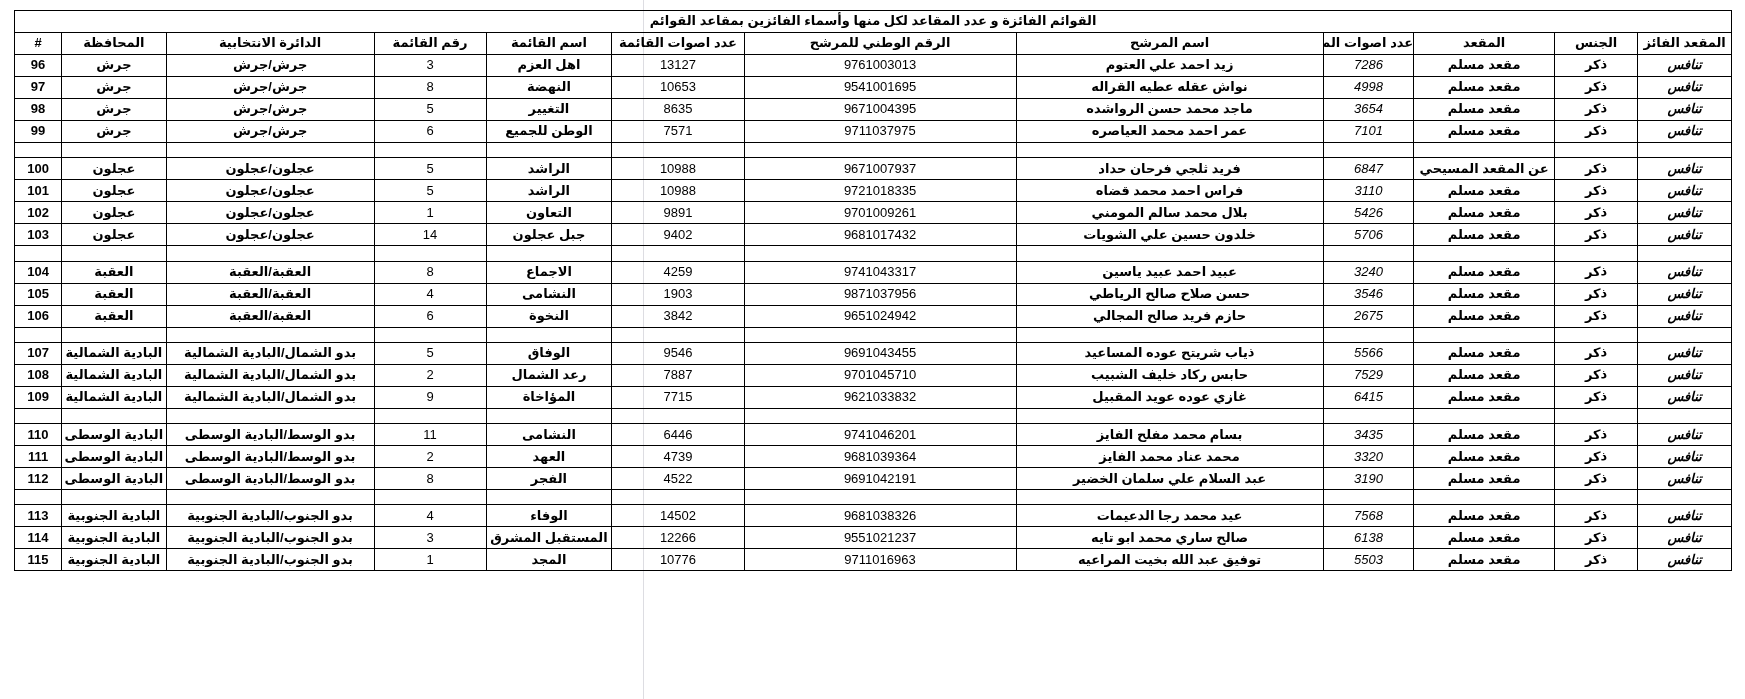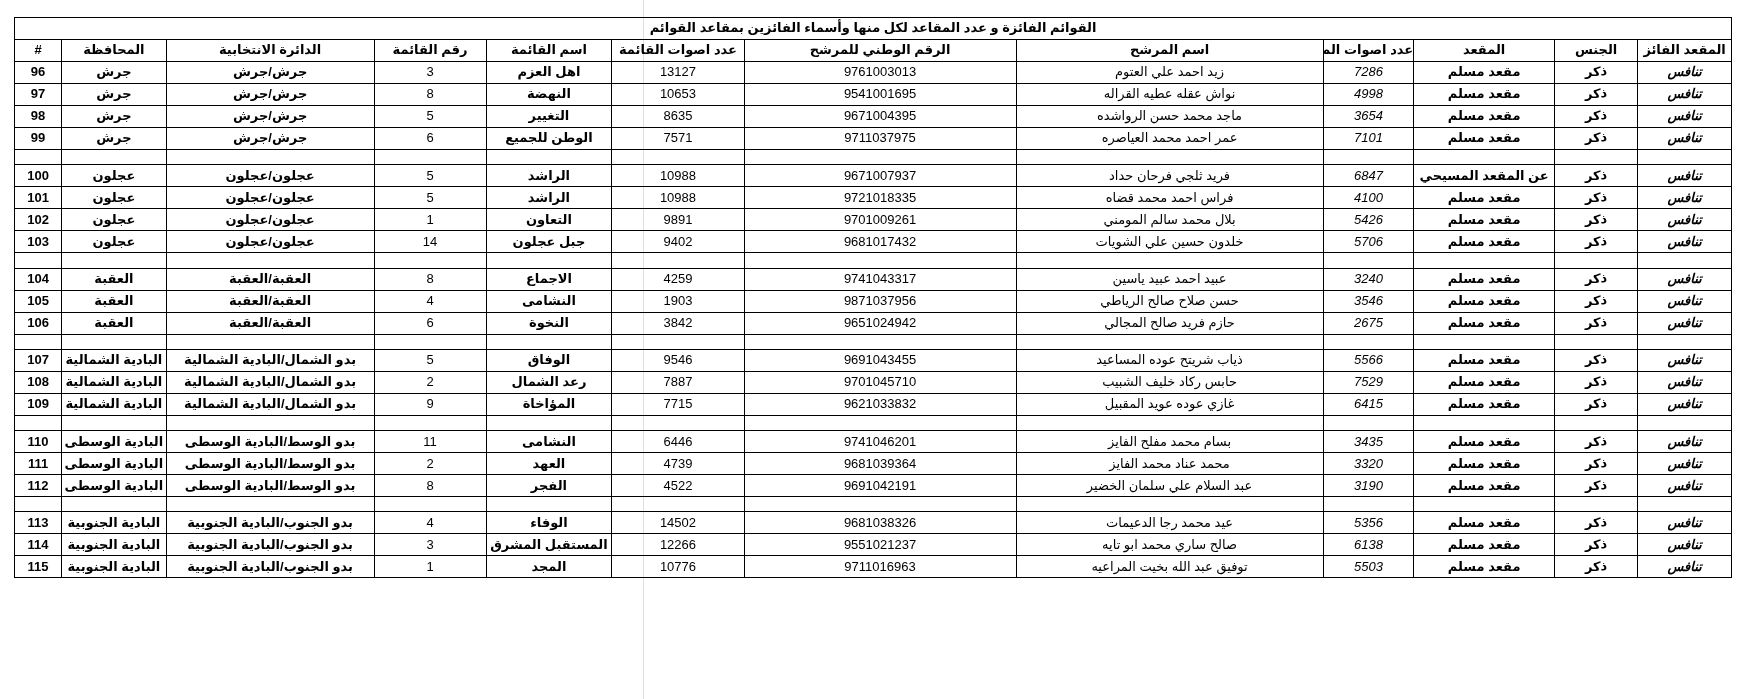--- a/index.html
+++ b/index.html
@@ -24,21 +24,20 @@
     position: absolute;
     left: 14px;
     top: 10px;
     width: 1718px;
   }
   table.results {
     border-collapse: collapse;
     table-layout: fixed;
     width: 1718px;
     direction: rtl;
-    margin-top: 7px;
   }
   table.results td, table.results th {
     border: 1px solid #000000;
     padding: 0;
     font-size: 13px;
     text-align: center;
     vertical-align: middle;
     line-height: 1.1;
     height: 21px;
     white-space: nowrap;
@@ -72,21 +71,21 @@
   col.c-gender   { width: 78px; }
   col.c-winseat  { width: 88px; }
 
   td.cell-num { font-weight: bold; font-size: 13px; }
   td.cell-gov { font-weight: bold; font-size: 12.5px; }
   td.cell-dist { font-size: 12.5px; font-weight: bold; }
   td.cell-listno { font-size: 13px; }
   td.cell-listname { font-size: 13px; font-weight: bold; }
   td.cell-listvote { font-size: 13px; }
   td.cell-natid { font-size: 13.5px; }
-  td.cell-candname { font-size: 13.5px; font-weight: normal; }
+  td.cell-candname { font-size: 13.5px; font-weight: bold; }
   td.cell-candvote { font-size: 13px; font-style: italic; }
   td.cell-seat { font-size: 12.5px; font-weight: bold; }
   td.cell-gender { font-size: 12.5px; font-weight: bold; }
   td.cell-winseat { font-size: 12.5px; font-weight: bold; font-style: italic; }
 
   tr.spacer td {
     height: 14px;
     border-left: 1px solid #000000;
     border-right: 1px solid #000000;
     border-top: 1px solid #000000;
@@ -229,21 +228,21 @@
             <td class="cell-listname">الراشد</td>
             <td class="cell-listno">5</td>
             <td class="cell-dist">عجلون/عجلون</td>
             <td class="cell-gov">عجلون</td>
             <td class="cell-num">100</td>
           </tr>
           <tr>
             <td class="cell-winseat">تنافس</td>
             <td class="cell-gender">ذكر</td>
             <td class="cell-seat">مقعد مسلم</td>
-            <td class="cell-candvote">4100</td>
+            <td class="cell-candvote">3110</td>
             <td class="cell-candname">فراس احمد محمد قضاه</td>
             <td class="cell-natid">9721018335</td>
             <td class="cell-listvote">10988</td>
             <td class="cell-listname">الراشد</td>
             <td class="cell-listno">5</td>
             <td class="cell-dist">عجلون/عجلون</td>
             <td class="cell-gov">عجلون</td>
             <td class="cell-num">101</td>
           </tr>
           <tr>
@@ -453,21 +452,21 @@
             <td class="blankline">&nbsp;</td>
             <td class="blankline">&nbsp;</td>
             <td class="blankline">&nbsp;</td>
             <td class="blankline">&nbsp;</td>
             <td class="blankline">&nbsp;</td>
           </tr>
           <tr>
             <td class="cell-winseat">تنافس</td>
             <td class="cell-gender">ذكر</td>
             <td class="cell-seat">مقعد مسلم</td>
-            <td class="cell-candvote">5356</td>
+            <td class="cell-candvote">7568</td>
             <td class="cell-candname">عيد محمد رجا الدعيمات</td>
             <td class="cell-natid">9681038326</td>
             <td class="cell-listvote">14502</td>
             <td class="cell-listname">الوفاء</td>
             <td class="cell-listno">4</td>
             <td class="cell-dist">بدو الجنوب/البادية الجنوبية</td>
             <td class="cell-gov">البادية الجنوبية</td>
             <td class="cell-num">113</td>
           </tr>
           <tr>

